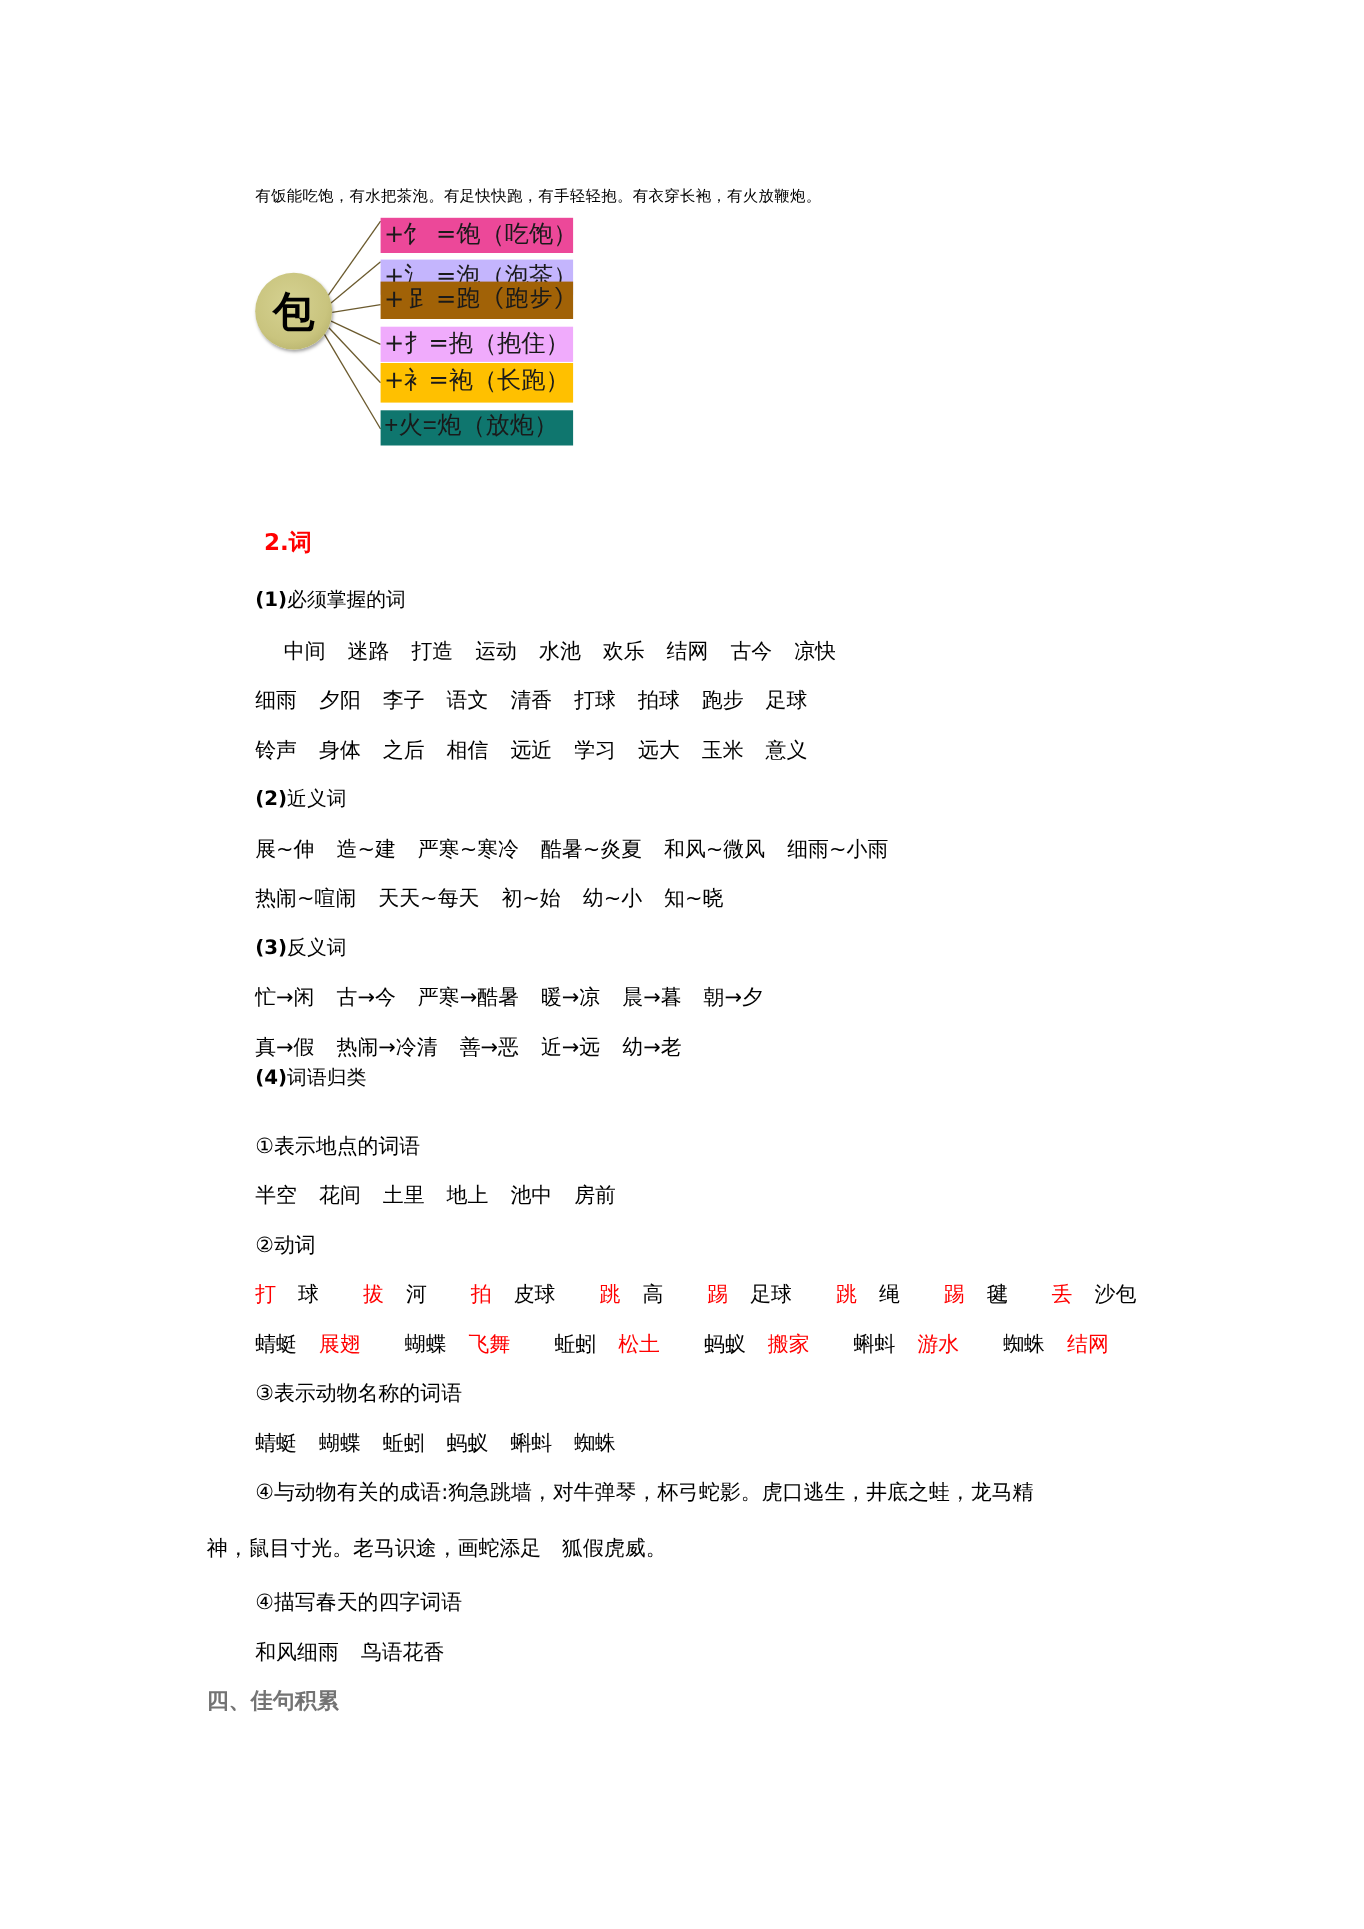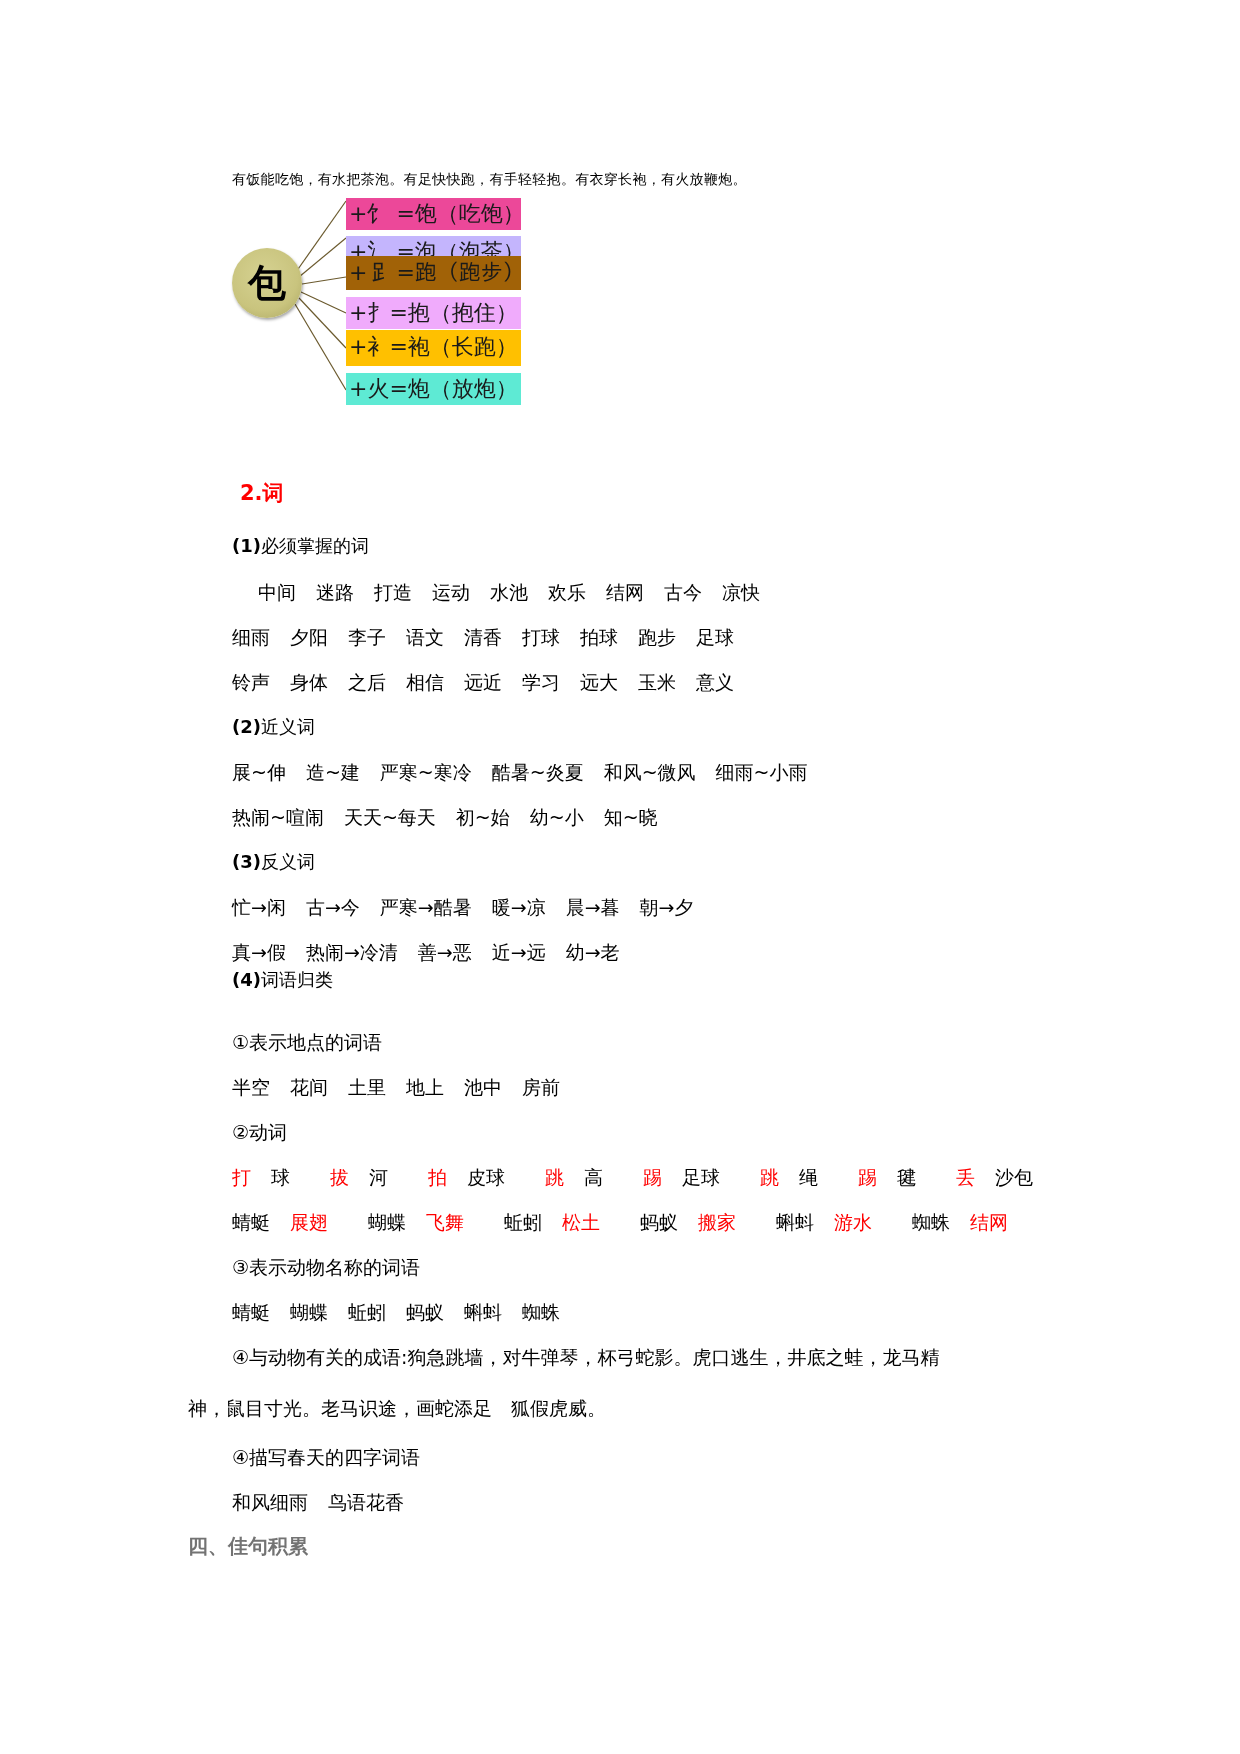--- a/index.html
+++ b/index.html
@@ -38,21 +38,21 @@
       <line x1="99" y1="118" x2="146" y2="168"></line>
       <line x1="95" y1="124" x2="146" y2="210"></line>
     </g>
   </svg>
   <div class="circle">包</div>
   <div class="box" style="top: 18px; background: #ec4899;">+饣 =饱（吃饱）</div>
   <div class="box" style="top: 56px; background: #c4b5fd;">+氵 =泡（泡茶）</div>
   <div class="box" style="top: 76px; height: 34px; line-height: 34px; background: #a16207;">+𧾷 =跑（跑步）</div>
   <div class="box" style="top: 117px; background: #f0abfc;">+扌=抱（抱住）</div>
   <div class="box" style="top: 150px; height: 36px; line-height: 34px; background: rgb(255, 192, 0);">+衤=袍（长跑）</div>
-  <div class="box" style="top: 193px; background: #5eead4;">+火=炮（放炮）</div>
+  <div class="box" style="top: 193px; background: #0f766e; font-family: Liberation Mono, monospace;">+火=炮（放炮）</div>
 </div>
 
 <div class="line section-title" style="left:240px; top:480px;">2.词</div>
 
 <div class="line sub-title" style="left:232px; top:533px;">
   <span class="num">(1)</span><span>必须掌握的词</span>
 </div>
 <div class="line words" style="left:232px; top:579px;margin-left:26px;">
   <span>中间</span><span>迷路</span><span>打造</span><span>运动</span><span>水池</span><span>欢乐</span><span>结网</span><span>古今</span><span>凉快</span>
 </div>

